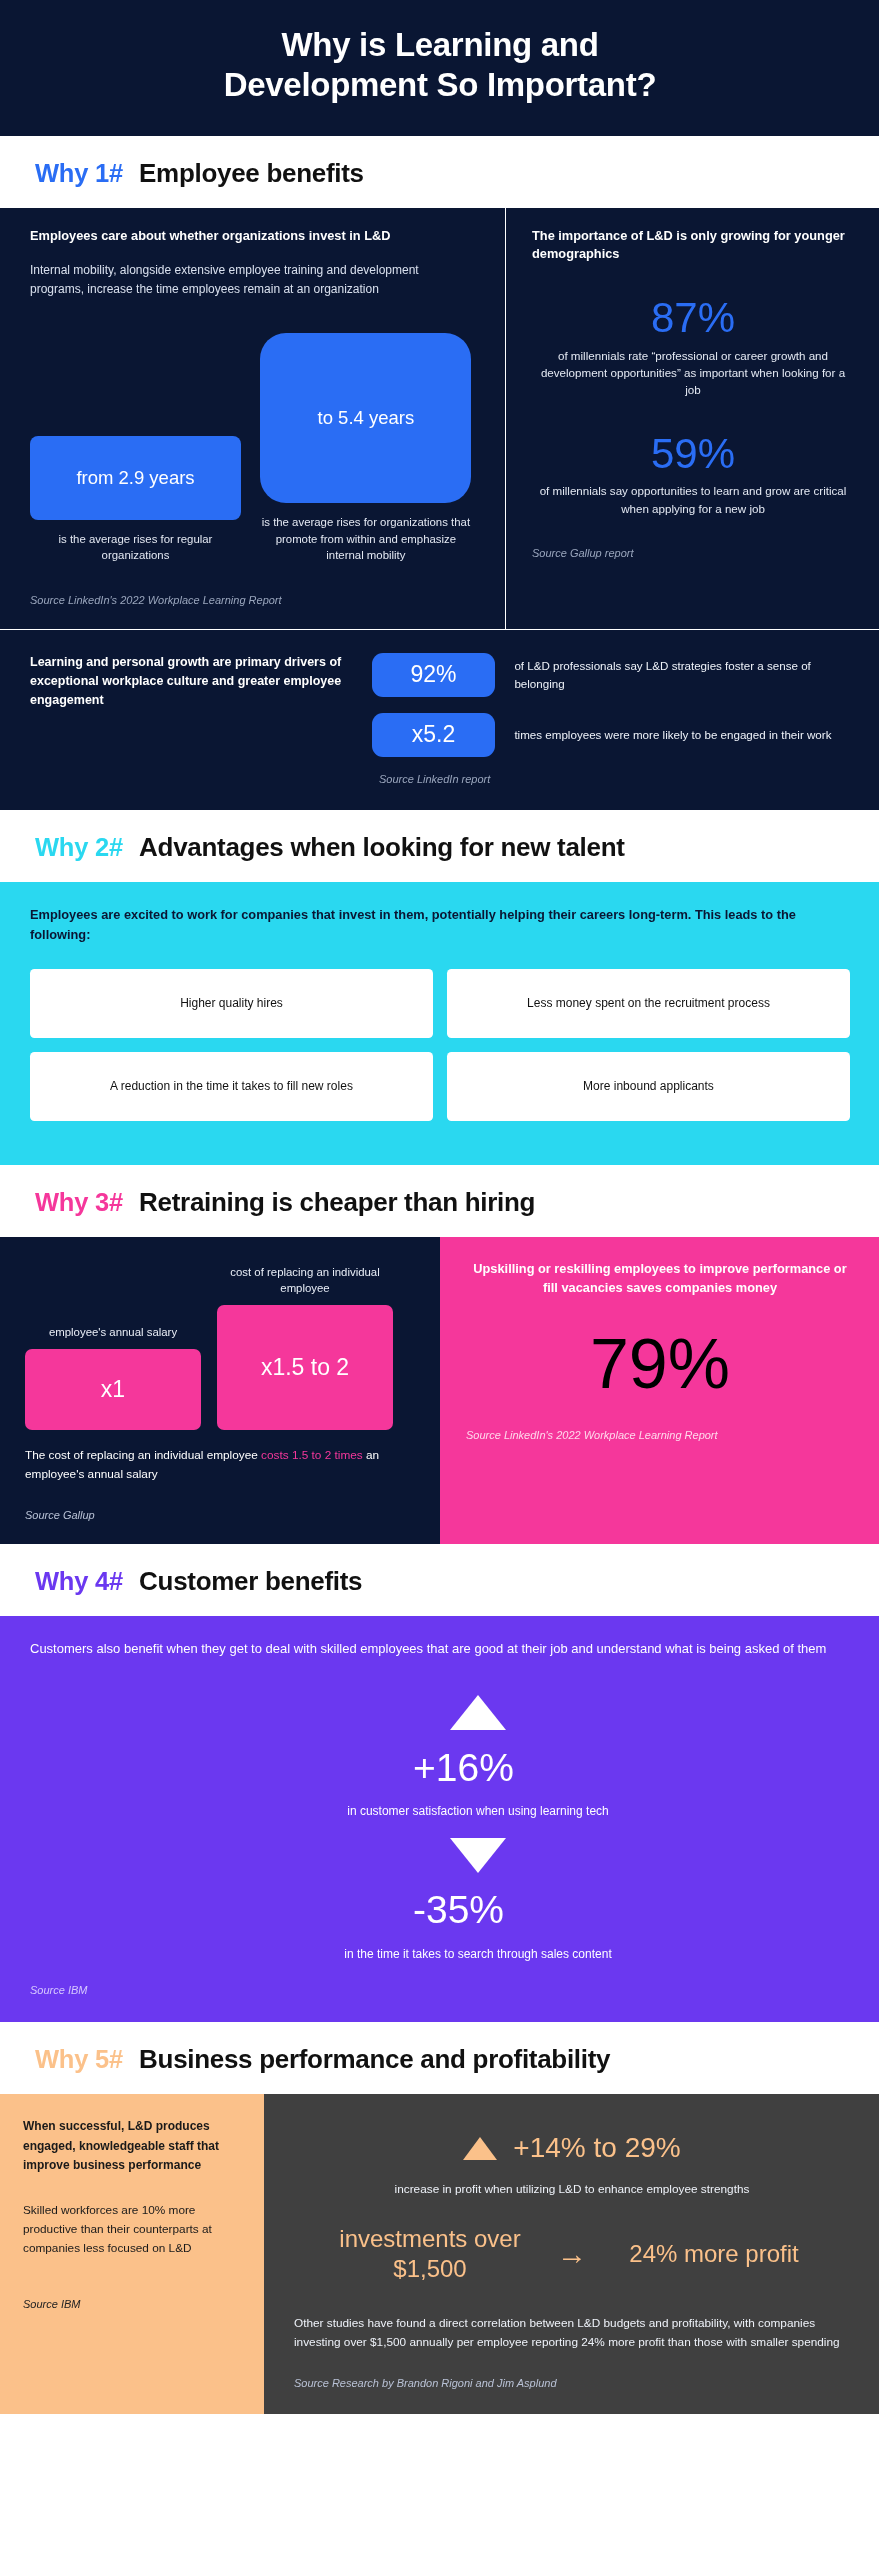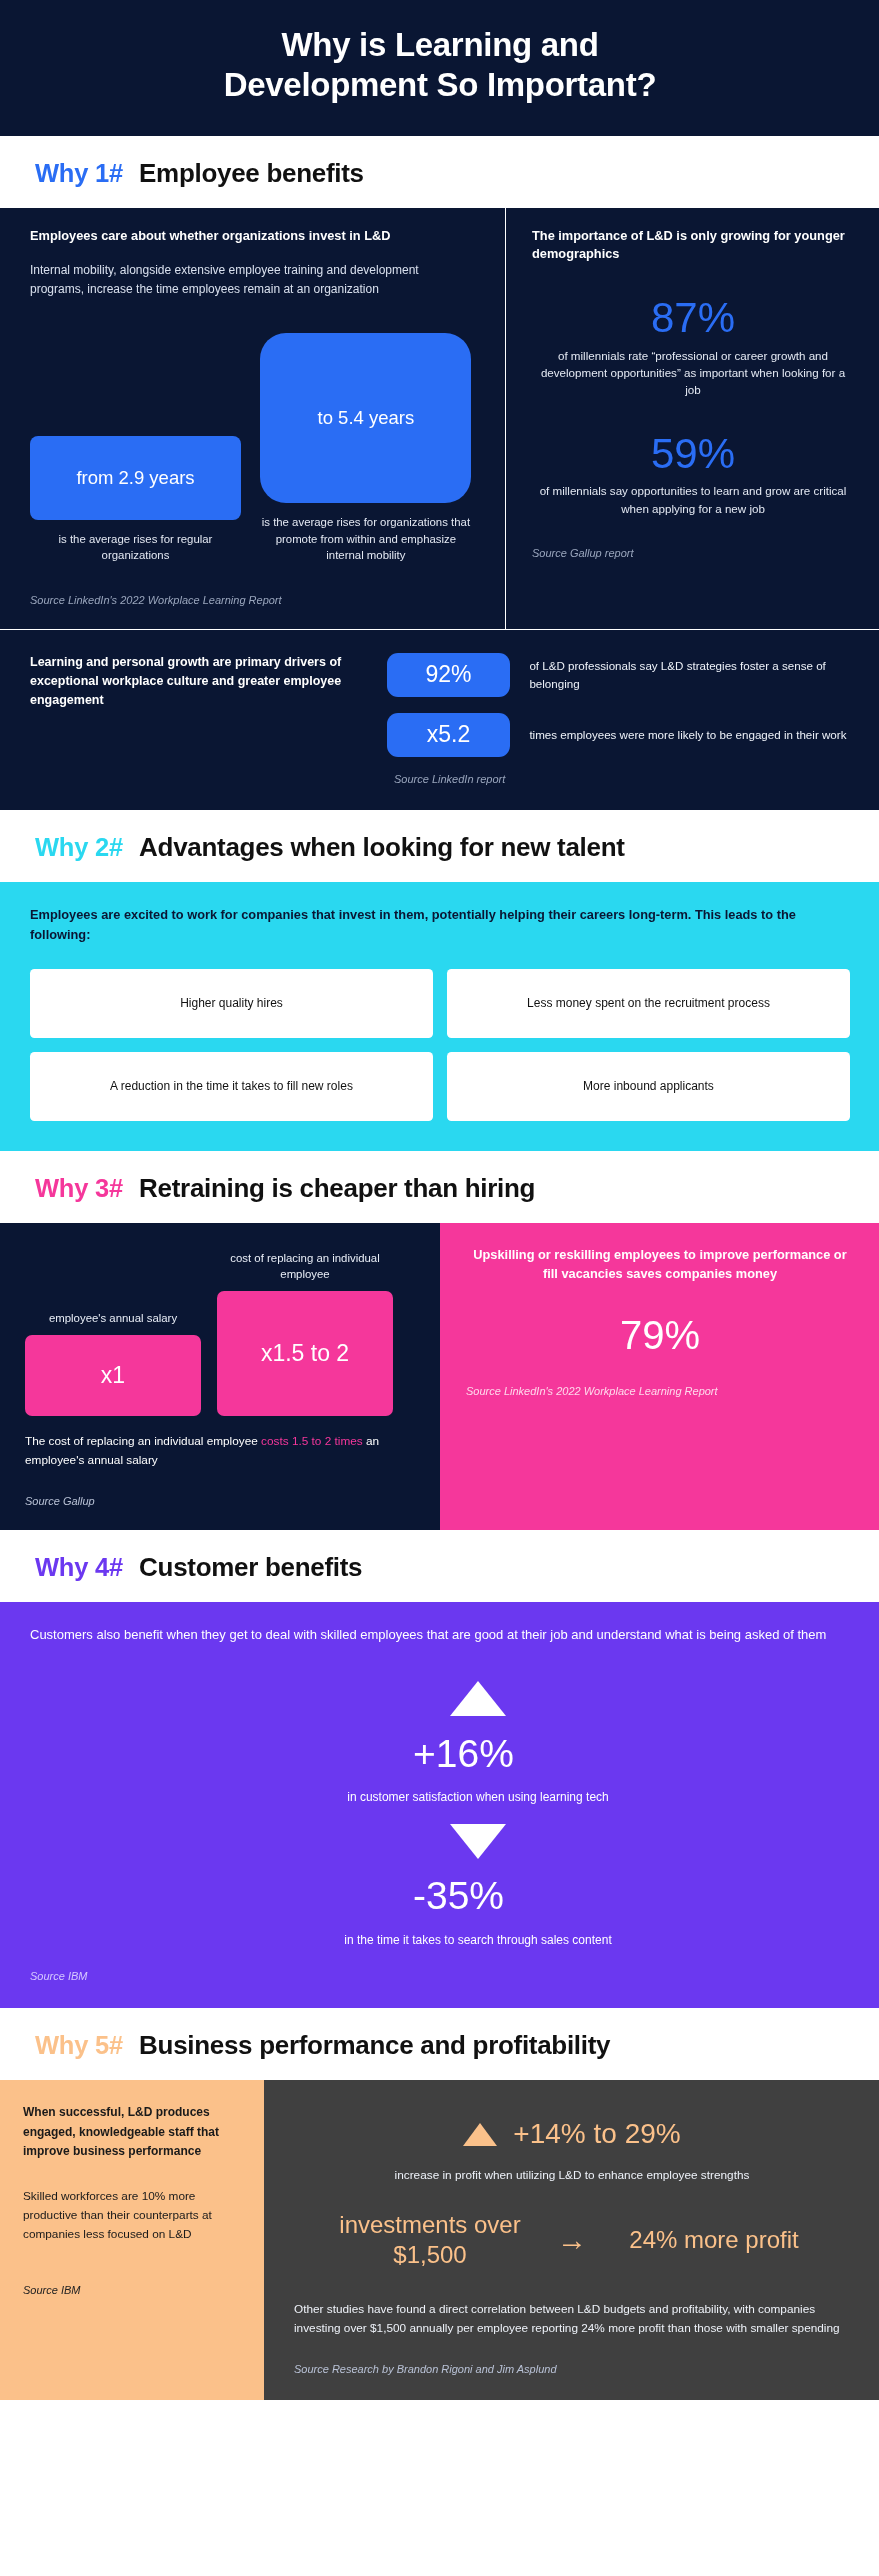--- a/index.html
+++ b/index.html
@@ -132,21 +132,21 @@
     margin-top: 5.3px;
   }
   .src-left { text-align: left; }
 
   
   .w1-strip {
     background: #0a1633;
     border-top: 1.8px solid #ffffff;
     display: flex;
     padding: 23px 30px 25px 30px;
-    gap: 23px;
+    gap: 8px;
   }
   .strip-lead {
     width: 334px;
     color: #ffffff;
     font-size: 12.5px;
     font-weight: bold;
     line-height: 1.55;
   }
   .strip-right { flex: 1; }
   .stat-row {
@@ -174,21 +174,21 @@
   }
   .strip-src {
     color: #9aa6bd;
     font-size: 11px;
     font-style: italic;
     margin-top: 12.3px;
     margin-left: 7px;
   }
 
   
-  .w2-body { background: #2ad8f0; padding: 23px 30px 30px 30px; }
+  .w2-body { background: #2ad8f0; padding: 23px 30px 44px 30px; }
   .w2-lead {
     color: #0a1633;
     font-size: 12.8px;
     font-weight: bold;
     line-height: 1.6;
     margin-bottom: 23px;
   }
   .w2-grid {
     display: grid;
     grid-template-columns: 1fr 1fr;
@@ -258,22 +258,22 @@
     margin-top: 26px;
   }
   .w3r-lead {
     color: #ffffff;
     font-size: 12.8px;
     font-weight: bold;
     line-height: 1.45;
     text-align: center;
   }
   .w3r-big {
-    color: #ffffff;
-    font-size: 40px;
+    color: #000000;
+    font-size: 70px;
     line-height: 1;
     margin-top: 32px;
   }
   .w3r-cap {
     color: #ffffff;
     font-size: 11.8px;
     line-height: 1.5;
     text-align: left;
     margin-top: 16px;
   }

